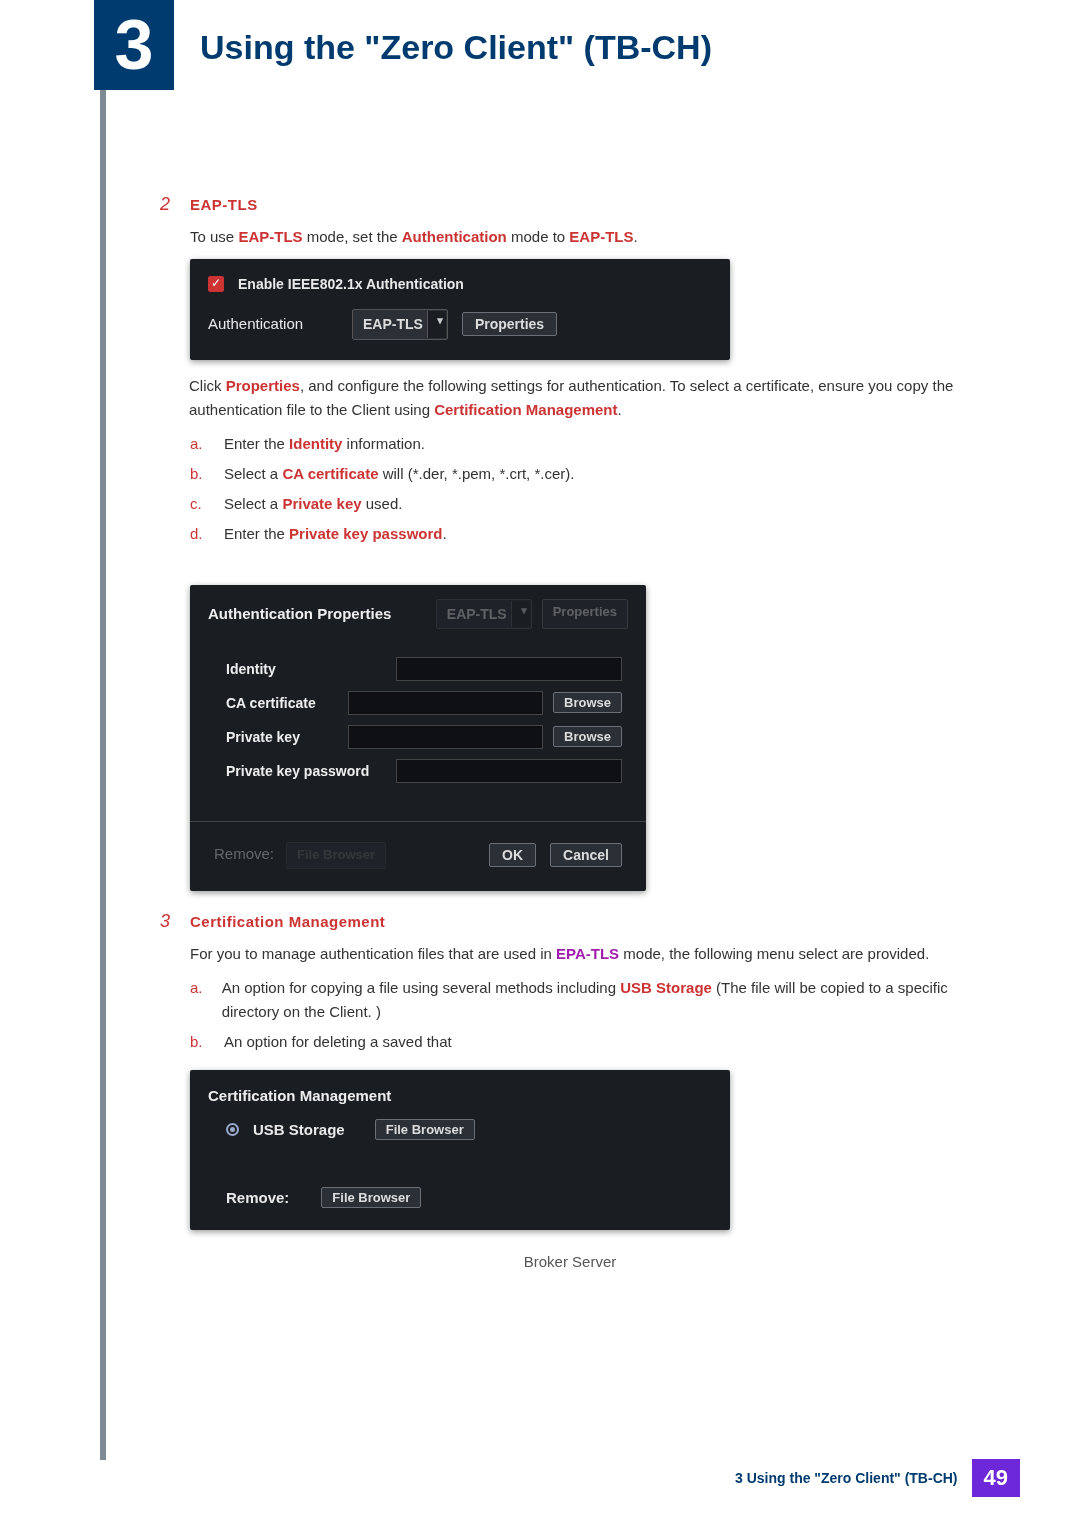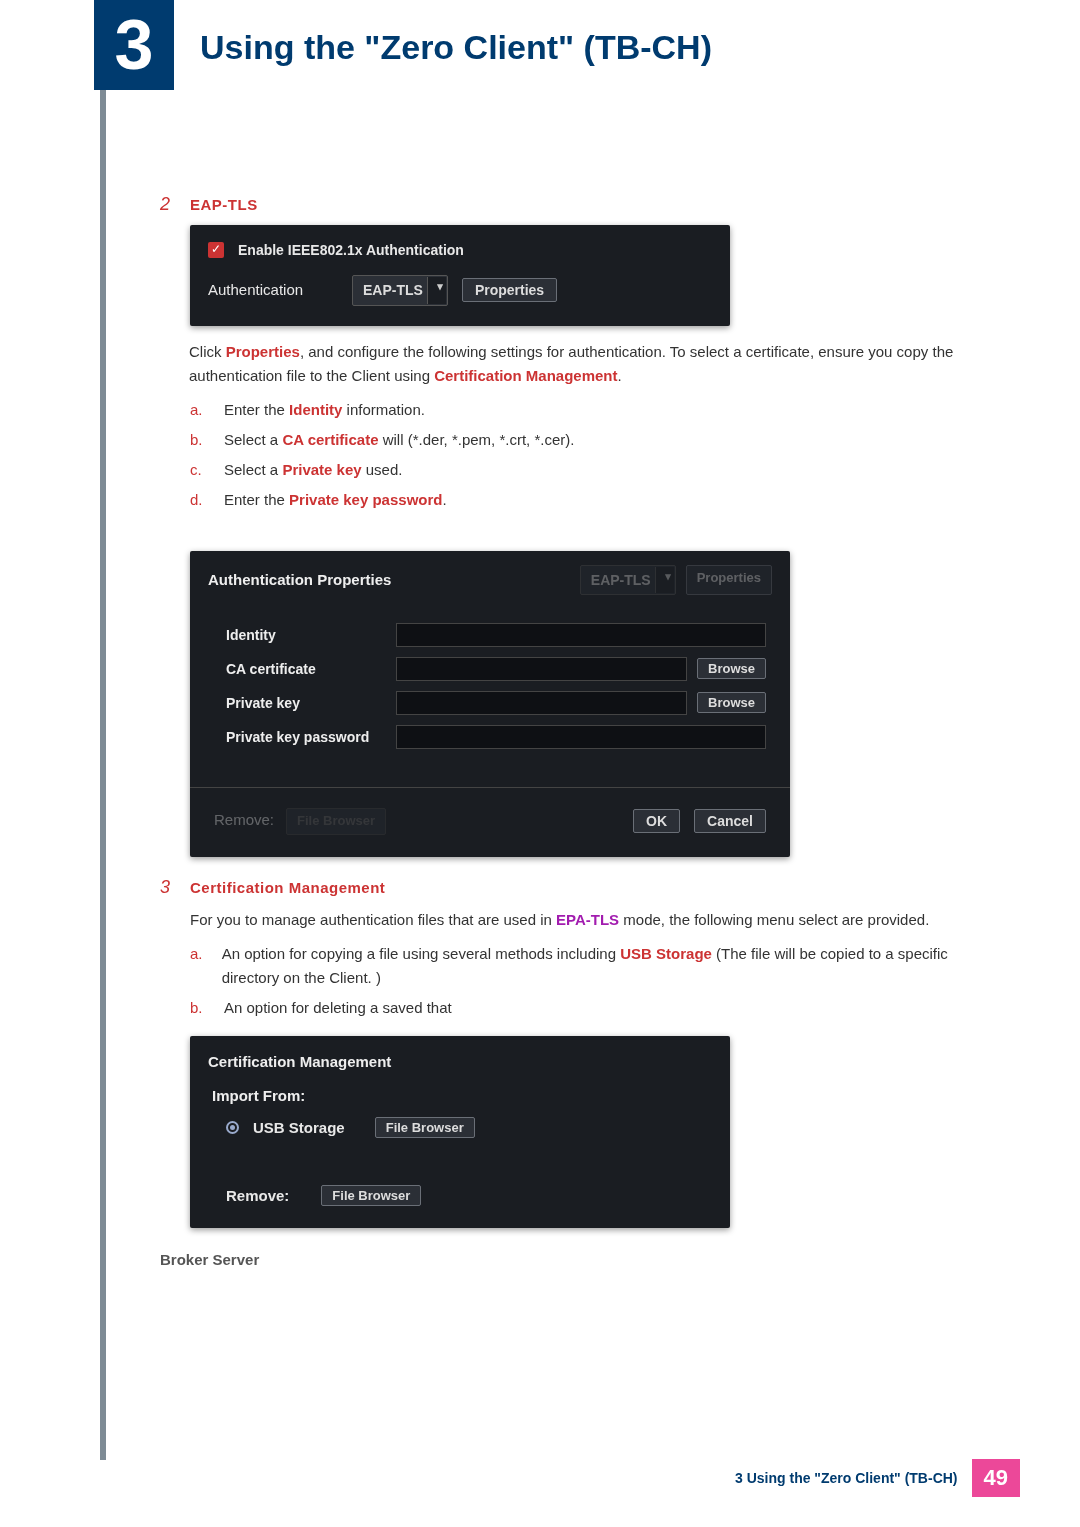--- a/index.html
+++ b/index.html
@@ -23,56 +23,59 @@
   .sc1 .row { display: flex; align-items: center; gap: 14px; margin-top: 14px; }
   .chk { width: 16px; height: 16px; background: #c33; display: inline-flex; align-items: center; justify-content: center; border-radius: 2px; color: #fff; font-size: 12px; }
   .sc1-head { font-weight: bold; font-size: 14px; }
   .sc1-label { width: 130px; font-size: 15px; }
   .dropdown { background: #2b2f36; border: 1px solid #555; padding: 3px 24px 3px 10px; font-size: 14px; font-weight: bold; color: #ddd; position: relative; border-radius: 2px; }
   .dropdown::after { content: ""; position: absolute; right: 1px; top: 1px; bottom: 1px; width: 18px; background: #1a1d22; border-left: 1px solid #555; }
   .dropdown::before { content: "▾"; position: absolute; right: 4px; top: 2px; font-size: 11px; color: #ccc; z-index: 2; }
   .btn { background: #2b2f36; border: 1px solid #6a6f77; color: #ddd; padding: 3px 12px; font-size: 14px; border-radius: 2px; cursor: pointer; font-weight: 600; }
   .btn.small { padding: 2px 10px; font-size: 13px; }
   .btn.ghost { color: #666; border-color: #444; }
-  .sc2 { width: 600px; padding: 0 0 16px; margin-top: 39px; }
+  .sc2 { width: 456px; padding: 0 0 16px; margin-top: 39px; }
   .sc2-head { padding: 14px 18px 4px; display: flex; align-items: center; justify-content: space-between; }
   .sc2-title { font-weight: bold; font-size: 15px; color: #eee; }
   .sc2-ghost { display: flex; gap: 10px; opacity: .35; }
   .sc2-body { padding: 24px 24px 10px 36px; }
   .sc2-row { display: flex; align-items: center; margin-bottom: 10px; }
   .sc2-label { width: 170px; font-size: 14px; color: #eee; font-weight: bold; }
   .txt { flex: 1; height: 24px; background: #0e1014; border: 1px solid #444; color: #eee; padding: 0 6px; font-size: 14px; }
   .sc2-foot { display: flex; justify-content: flex-end; gap: 14px; padding: 20px 24px 6px; border-top: 1px solid #444; margin-top: 18px; align-items: center; }
   .sc2-foot .left-ghost { margin-right: auto; opacity: .35; display: flex; gap: 12px; }
   .sc3 { width: 540px; padding: 14px 18px 20px; }
   .sc3-title { font-weight: bold; color: #eee; margin-bottom: 10px; }
   .sc3-sub { color: #eee; font-weight: bold; margin-bottom: 8px; margin-left: 4px; }
   .sc3-row { display: flex; align-items: center; gap: 14px; margin-left: 18px; margin-bottom: 44px; }
   .radio { width: 13px; height: 13px; border: 2px solid #99aacc; border-radius: 50%; display: inline-flex; align-items: center; justify-content: center; }
   .radio::after { content: ""; width: 5px; height: 5px; background: #99aacc; border-radius: 50%; }
   .sc3-remove-row { display: flex; align-items: center; gap: 32px; margin-left: 18px; }
-  .section-heading { color: #555; font-weight: 700; margin-top: 20px; margin-bottom: 8px; }
+  .section-heading { color: #555; font-weight: 400; margin-top: 20px; margin-bottom: 8px; text-align: center; }
   .footer { position: absolute; left: 0; right: 60px; bottom: 30px; display: flex; justify-content: flex-end; align-items: center; gap: 14px; }
   .footer-text { color: #003b6f; font-weight: 600; font-size: 14px; }
-  .page-num { background: #ec4899; color: #fff; font-weight: bold; font-size: 22px; padding: 6px 12px; }
+  .page-num { background: #6d28d9; color: #fff; font-weight: bold; font-size: 22px; padding: 6px 12px; }
 </style>
 </head>
 <body>
 
 <div class="page">
   <div class="side-rail"></div>
   <div class="chapter-badge">3</div>
   <div class="chapter-title">Using the "Zero Client" (TB-CH)</div>
 
   <div class="content">
 
     <div class="step-row">
       <span class="step-num">2</span>
       <span class="step-title">EAP-TLS</span>
     </div>
+    <p class="body">
+      <span>To use </span><span class="bold-red">EAP-TLS</span><span> mode, set the </span><span class="bold-red">Authentication</span><span> mode to </span><span class="bold-red">EAP-TLS</span><span>.</span>
+    </p>
 
     <div class="screenshot sc1">
       <div class="row" style="margin-top:0;">
         <span class="chk">✓</span>
         <span class="sc1-head">Enable IEEE802.1x Authentication</span>
       </div>
       <div class="row">
         <span class="sc1-label">Authentication</span>
         <span class="dropdown">EAP-TLS</span>
         <button class="btn">Properties</button>
@@ -153,21 +156,20 @@
           <span><span>An option for copying a file using several methods including </span><span class="bold-red">USB Storage</span><span> (The file will be copied to a specific directory on the Client. )</span></span>
         </div>
       <div class="li">
           <span class="marker">b.</span>
           <span>An option for deleting a saved that</span>
         </div>
     </div>
 
     <div class="screenshot sc3">
       <div class="sc3-title">Certification Management</div>
-      <div class="sc3-sub">Import From:</div>
       <div class="sc3-row">
         <span class="radio"></span>
         <span style="font-weight:bold;">USB Storage</span>
         <button class="btn small" style="margin-left:16px;">File Browser</button>
       </div>
       <div class="sc3-remove-row">
         <span style="font-weight:bold;">Remove:</span>
         <button class="btn small">File Browser</button>
       </div>
     </div>

